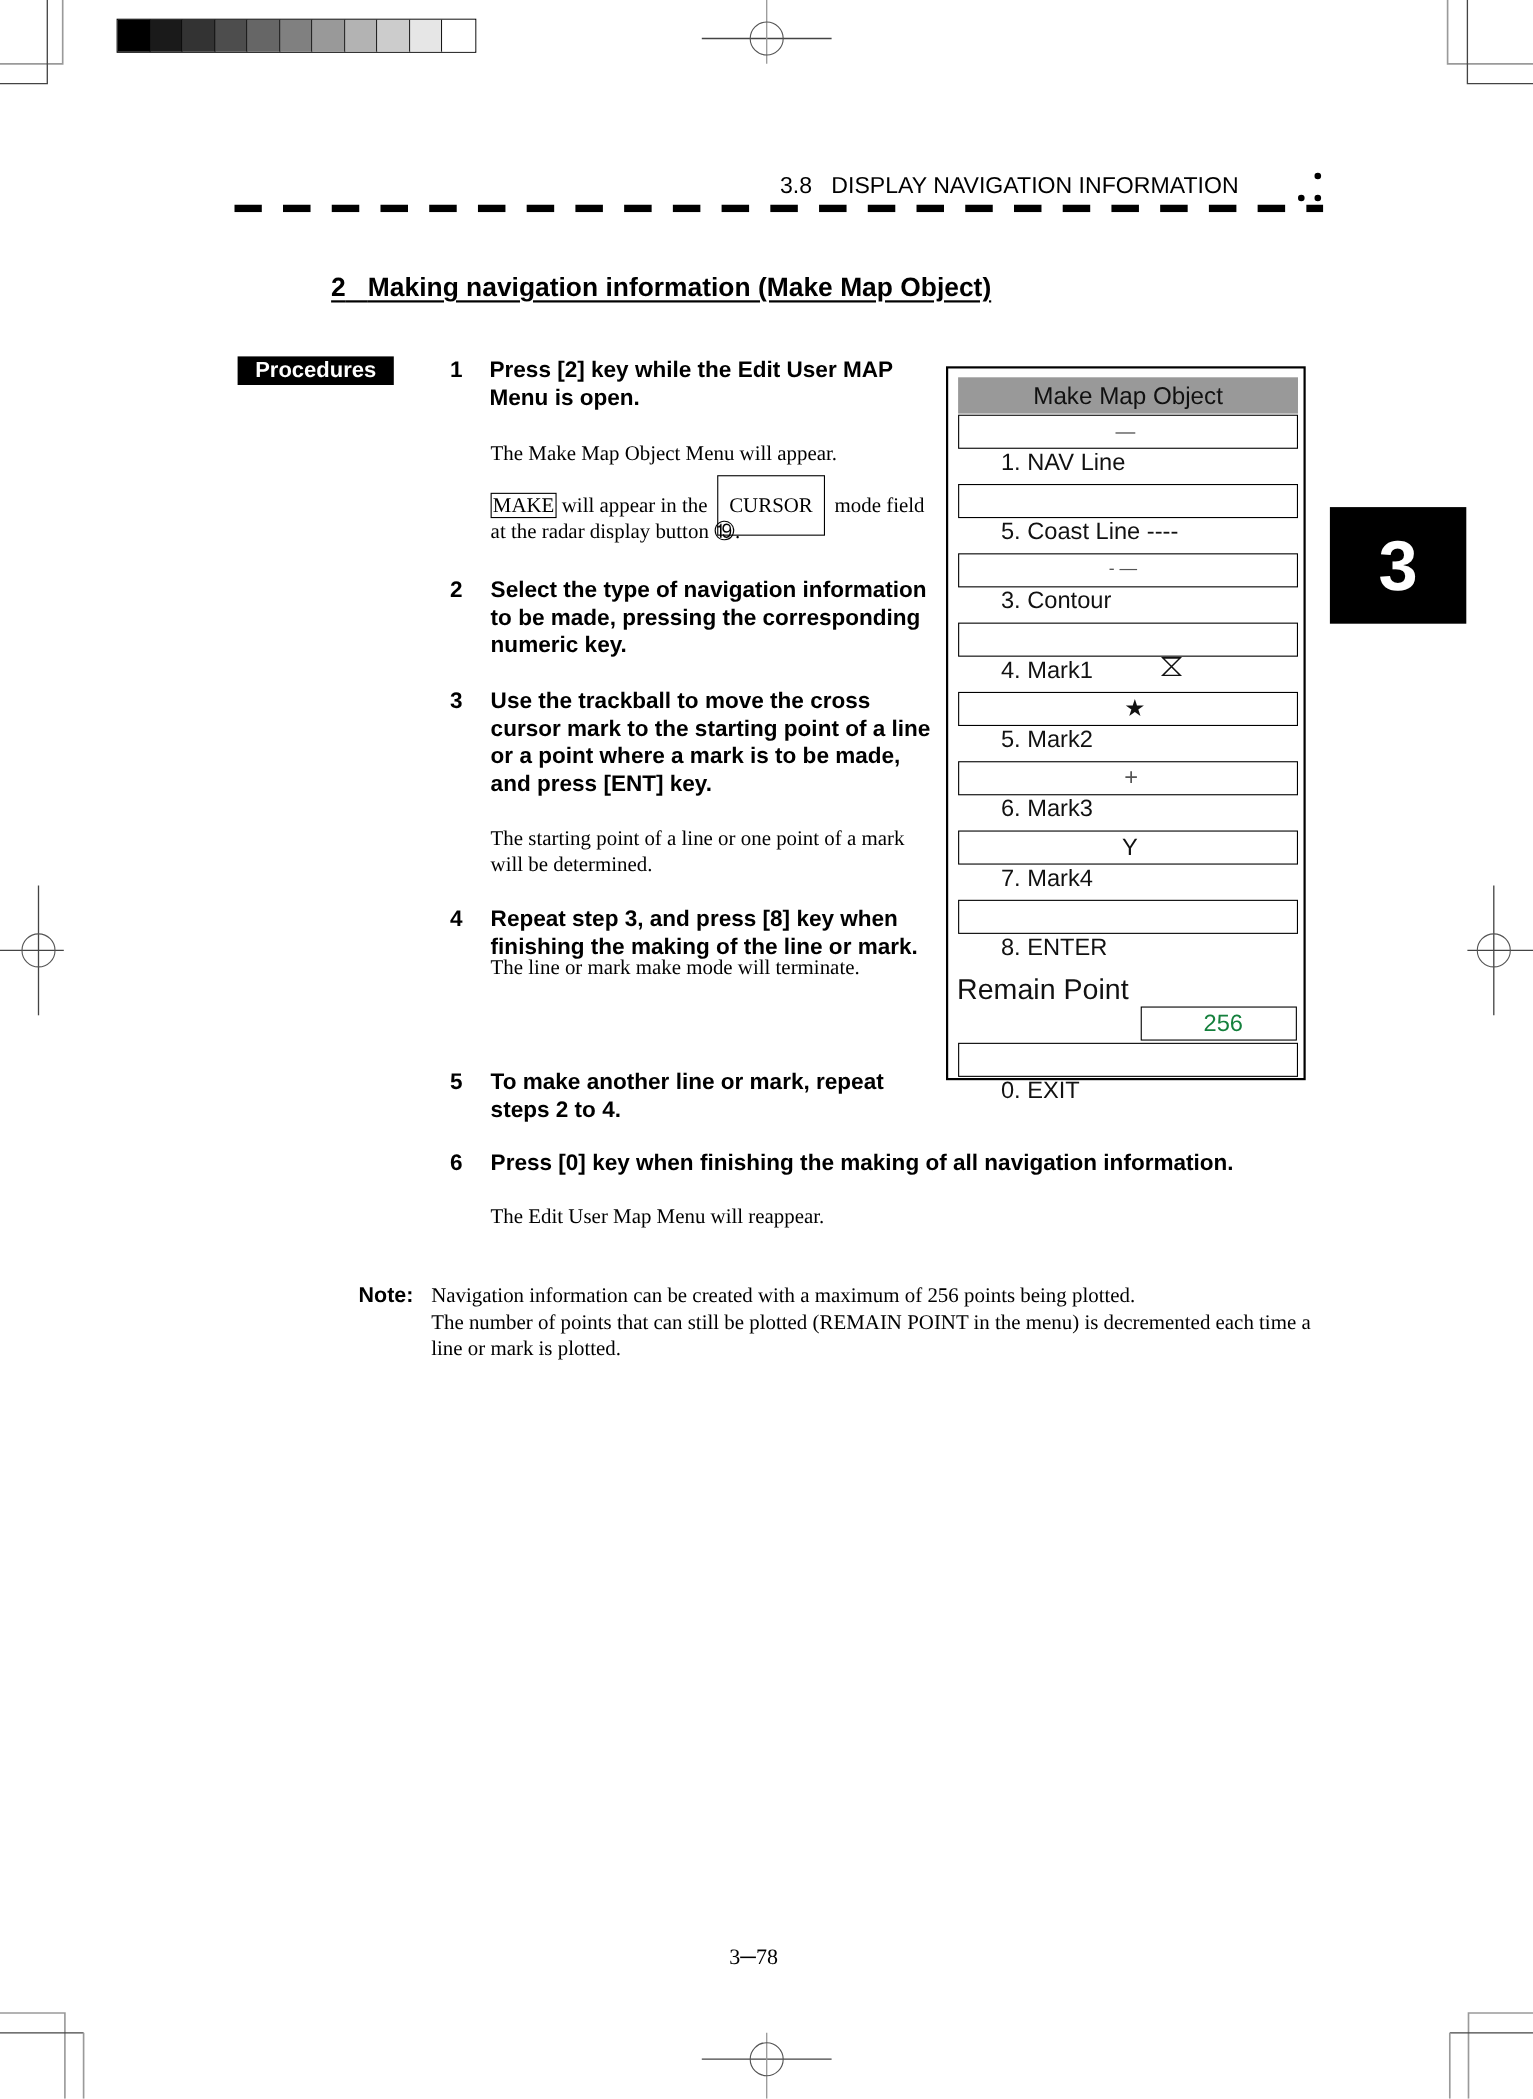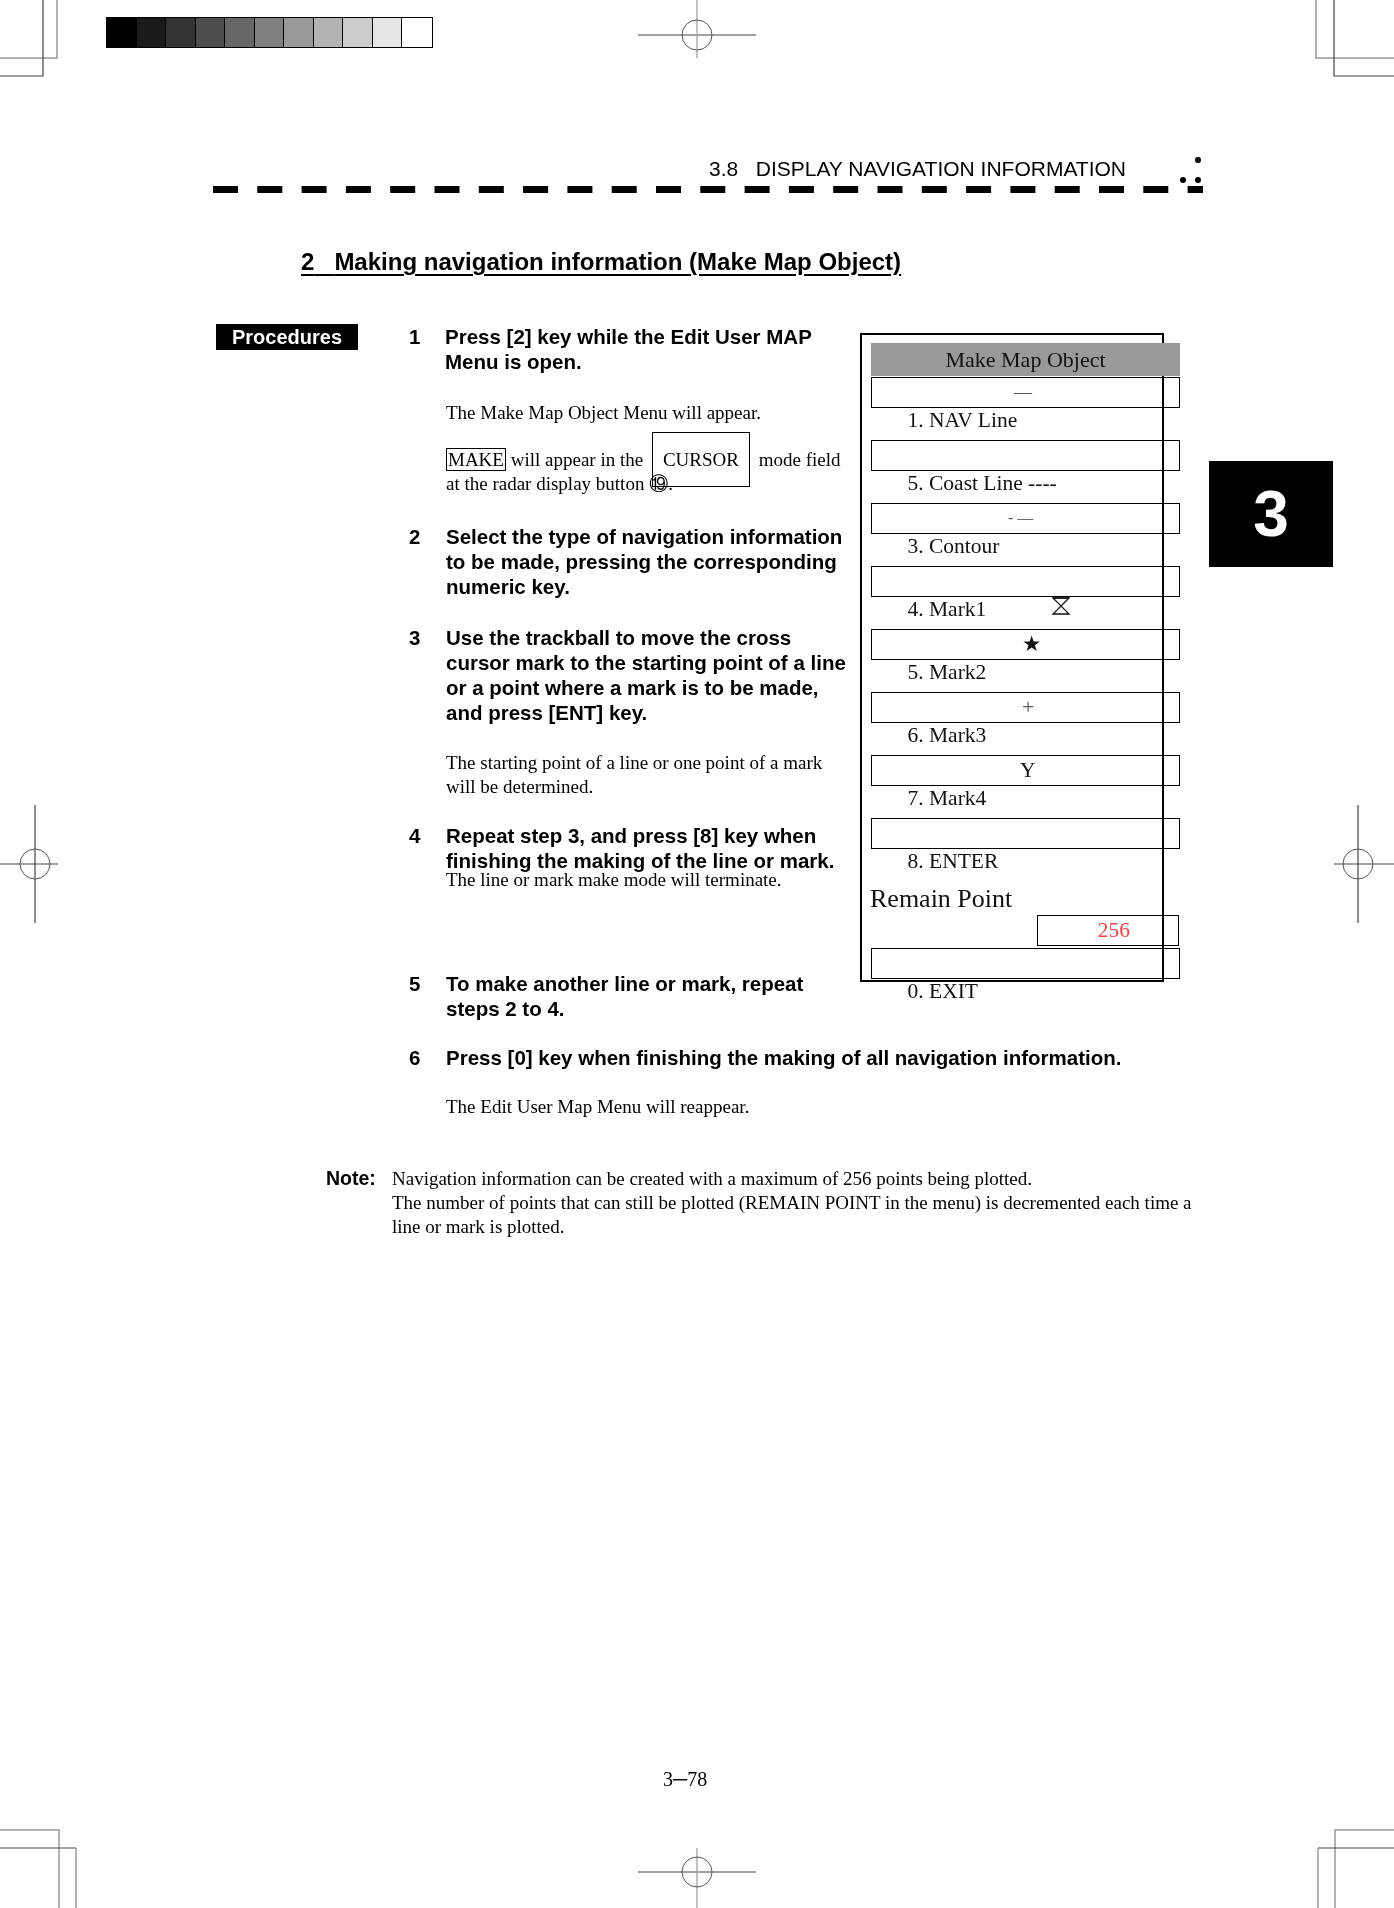--- a/index.html
+++ b/index.html
@@ -12,26 +12,26 @@
   .dashes { position:absolute; left:213px; top:186px; width:990px; height:7px; }
   .dots { position:absolute; left:1176px; top:155px; width:30px; height:30px; }
   .heading { position:absolute; left:301px; top:248px; font-family:"Liberation Sans", sans-serif; font-weight:bold; font-size:24px; text-decoration:underline; text-underline-offset:4px; white-space:pre; }
   .proc-badge { position:absolute; left:216px; top:324px; width:142px; height:26px; background:#000; color:#fff; font-family:"Liberation Sans", sans-serif; font-weight:bold; font-size:20px; line-height:26px; text-align:center; }
   .step { position:absolute; left:409px; font-family:"Liberation Sans", sans-serif; font-weight:bold; font-size:20.5px; line-height:25px; }
   .step .num { position:absolute; left:0; top:0; width:30px; }
   .step .txt { position:absolute; left:37px; top:0; width:810px; }
   .note-p { position:absolute; left:446px; font-size:19px; line-height:24px; width:400px; }
   .boxed { border:1px solid #000; padding:0 1px; }
   .boxed2 { border:1px solid #000; padding:16px 10px; margin:0 4px; }
-  .menu { position:absolute; left:860px; top:333px; width:304px; height:649px; border:2px solid #000; box-sizing:border-box; font-family:Liberation Serif, serif; }
+  .menu { position:absolute; left:860px; top:333px; width:327px; height:649px; border:2px solid #000; box-sizing:border-box; font-family:Liberation Sans, sans-serif; }
   .menu-title { position:absolute; left:9px; top:8px; width:309px; height:33px; background:#999999; color:#111; font-size:22px; line-height:33px; text-align:center; }
   .menu-item { position:absolute; left:9px; width:309px; height:31px; border:1.5px solid #000; box-sizing:border-box; font-size:21.5px; line-height:28px; padding-left:14px; color:#111; white-space:pre; }
   .menu-item .sym { position:absolute; left:150px; top:0; }
   .menu-label { position:absolute; left:8px; font-size:26px; color:#111; }
-  .menu-value { position:absolute; left:175px; width:142px; height:31px; border:1.5px solid #000; box-sizing:border-box; font-size:21.5px; line-height:28px; text-align:right; padding-right:48px; color:#ef4444; }
+  .menu-value { position:absolute; left:175px; width:142px; height:31px; border:1.5px solid #000; box-sizing:border-box; font-size:21.5px; line-height:28px; text-align:right; padding-right:48px; color:#15803d; }
   .chapter-tab { position:absolute; left:1209px; top:461px; width:124px; height:106px; background:#000; color:#fff; font-family:"Liberation Sans", sans-serif; font-weight:bold; font-size:64px; line-height:106px; text-align:center; padding-right:0px; }
   .note-label { position:absolute; left:326px; top:1167px; font-family:"Liberation Sans", sans-serif; font-weight:bold; font-size:19.5px; }
   .note-body { position:absolute; left:392px; top:1167px; width:800px; font-size:19px; line-height:24px; }
   .pageno { position:absolute; left:663px; top:1768px; font-size:20px; white-space:pre; }
 </style>
 </head>
 <body>
 
 <svg class="marks" width="1394" height="1908" viewBox="0 0 1394 1908">
 

